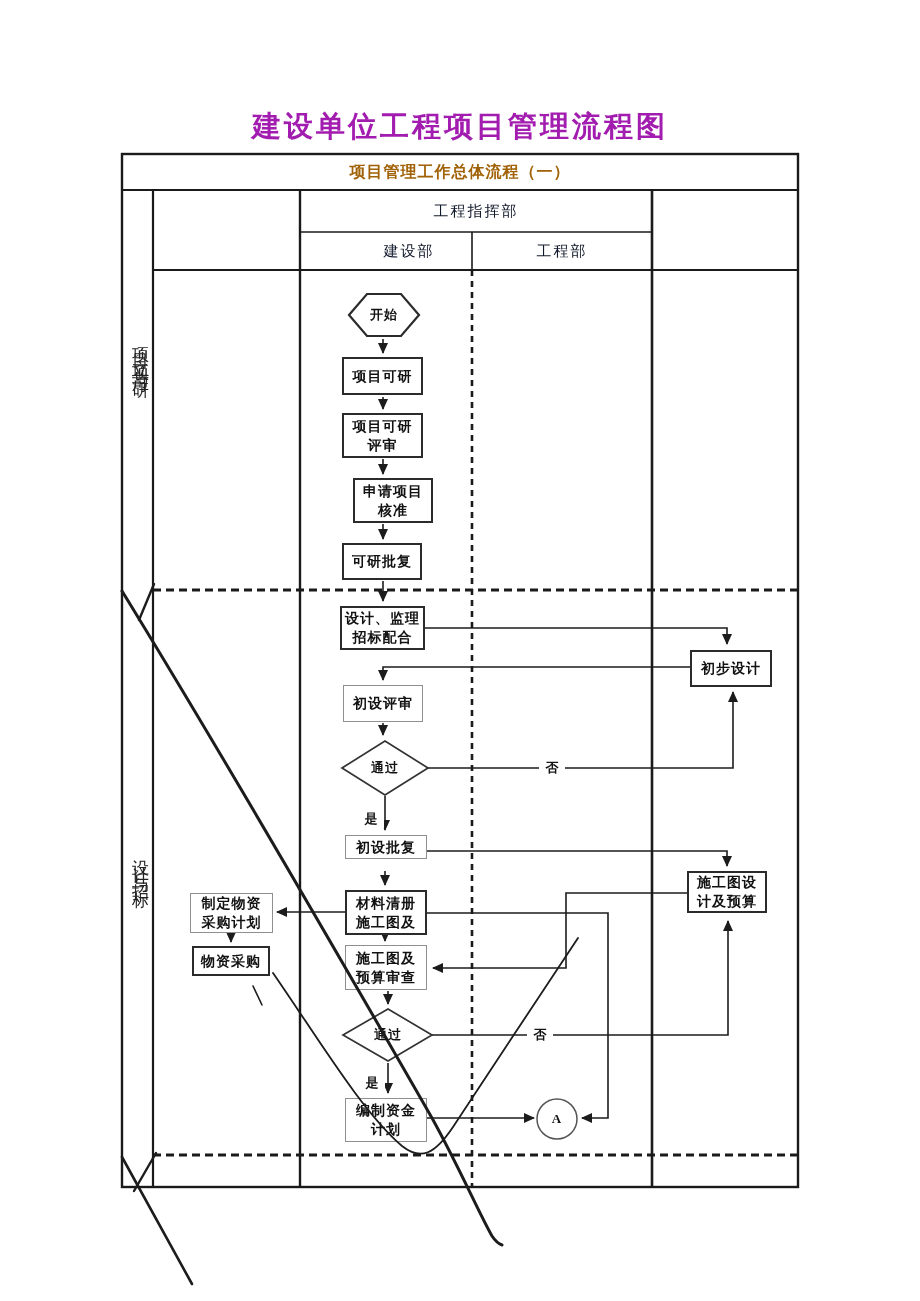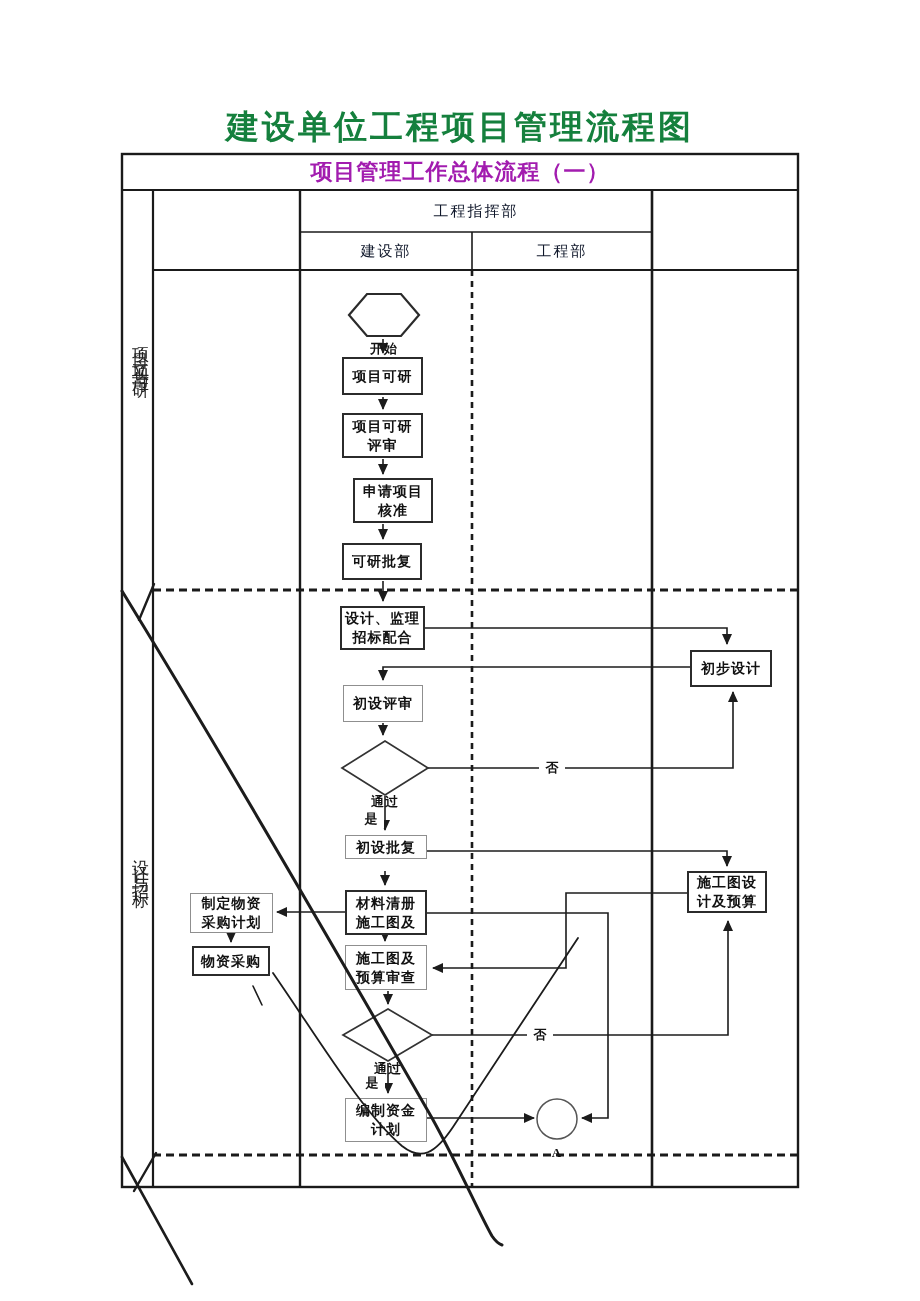--- a/index.html
+++ b/index.html
@@ -2,39 +2,39 @@
 <html><head>
 <meta charset="utf-8">
 <style>
   html,body{margin:0;padding:0;background:#ffffff;}
   .page{position:relative;width:920px;height:1301px;background:#ffffff;overflow:hidden;
         font-family:"Liberation Sans","DejaVu Sans",sans-serif;color:#111;}
   svg.layer{position:absolute;left:0;top:0;pointer-events:none;}
   .base{z-index:1;} .marks{z-index:3;}
   .doc-title{position:absolute;left:122px;top:106px;width:676px;height:42px;z-index:2;
              display:flex;align-items:center;justify-content:center;
-             font-family:"Liberation Serif","DejaVu Serif",serif;font-size:33px;font-weight:bold;
-             letter-spacing:3px;color:#15803d;}
+             font-family:"Liberation Serif","DejaVu Serif",serif;font-size:29px;font-weight:bold;
+             letter-spacing:3px;color:#a21caf;}
   .table-title{position:absolute;left:122px;top:156px;width:676px;height:32px;z-index:2;
              display:flex;align-items:center;justify-content:center;
-             font-size:22px;font-weight:bold;letter-spacing:1px;color:#a21caf;}
+             font-size:16px;font-weight:bold;letter-spacing:1px;color:#a16207;}
   .hdr{position:absolute;z-index:2;display:flex;align-items:center;justify-content:center;
        font-family:"Liberation Serif","DejaVu Serif",serif;font-size:15px;letter-spacing:2px;color:#0f172a;}
   .vlabel{position:absolute;z-index:2;writing-mode:vertical-lr;text-orientation:upright;
        font-family:"Liberation Serif","DejaVu Serif",serif;font-size:17px;color:#222;}
   .vl1{left:129px;top:334px;letter-spacing:6px;}
   .vl2{left:129px;top:846px;letter-spacing:8px;}
   .node{position:absolute;z-index:2;display:flex;align-items:center;justify-content:center;
         text-align:center;background:#fff;border:2px solid #2b2b2b;
         font-size:14px;font-weight:bold;line-height:1.35;letter-spacing:1px;
         white-space:pre-line;box-sizing:border-box;color:#121212;}
   .node.light{border:1.6px solid #8f8f8f;}
   .ghost{position:absolute;z-index:2;display:flex;align-items:center;justify-content:center;
         text-align:center;background:transparent;border:none;
-        font-size:13px;font-weight:bold;letter-spacing:1px;color:#121212;margin-top:34px;}
+        font-size:13px;font-weight:bold;letter-spacing:1px;color:#121212;}
   .edge-label{position:absolute;z-index:2;display:flex;align-items:center;justify-content:center;
         background:#fff;font-size:13px;font-weight:bold;color:#141414;}
   .a-label{font-family:"Liberation Serif","DejaVu Serif",serif;font-weight:bold;font-size:13px;}
 </style>
 </head>
 <body>
 
 <div class="page">
 
   <svg class="layer base" width="920" height="1301" viewBox="0 0 920 1301">
@@ -85,21 +85,21 @@
     <polygon points="349,315 367,294 401,294 419,315 401,336 367,336" fill="#ffffff" stroke="#2b2b2b" stroke-width="2.2"></polygon>
     <polygon points="342,768 385,741 428,768 385,795" fill="#ffffff" stroke="#333333" stroke-width="1.7"></polygon>
     <polygon points="343,1035 388,1009 432,1035 388,1061" fill="#ffffff" stroke="#333333" stroke-width="1.7"></polygon>
     <circle cx="557" cy="1119" r="20" fill="#ffffff" stroke="#555555" stroke-width="1.5"></circle>
   </svg>
 
   <div class="doc-title">建设单位工程项目管理流程图</div>
   <div class="table-title">项目管理工作总体流程（一）</div>
 
   <div class="hdr" style="left:300px;top:190px;width:352px;height:42px;">工程指挥部</div>
-  <div class="hdr" style="left:300px;top:232px;width:172px;height:38px;">建设部</div>
+  <div class="hdr" style="left:300px;top:232px;width:172px;height:38px;padding-left:23px;">建设部</div>
   <div class="hdr" style="left:472px;top:232px;width:180px;height:38px;">工程部</div>
 
   <div class="vlabel vl1">项目立项与可研</div>
   <div class="vlabel vl2">设计与招标</div>
 
   <div class="ghost" style="left:349px;top:294px;width:70px;height:42px;">开始</div>
   <div class="node" style="left:342px;top:357px;width:81px;height:38px;">项目可研</div>
   <div class="node" style="left:342px;top:413px;width:81px;height:45px;">项目可研
 评审</div>
   <div class="node" style="left:342px;top:478px;width:80px;height:45px;margin-left:11px;">申请项目

